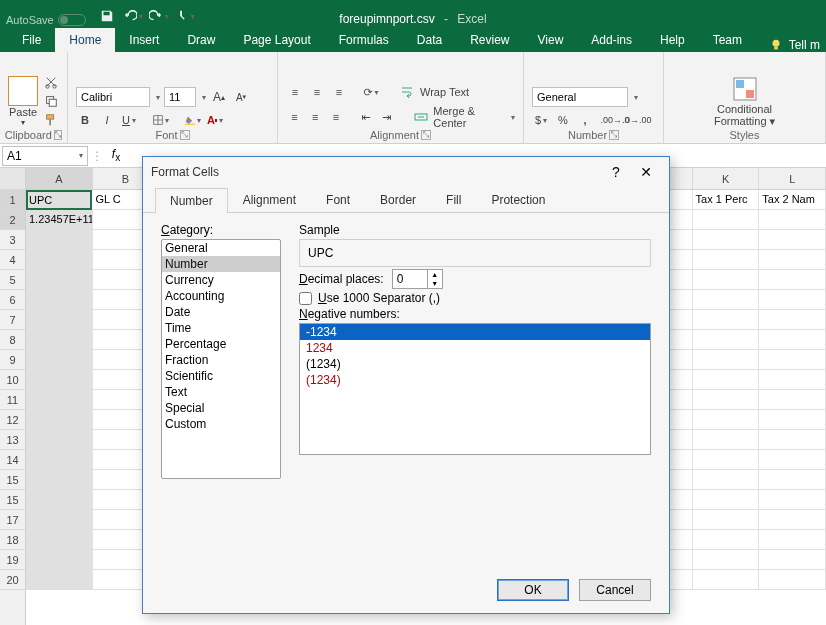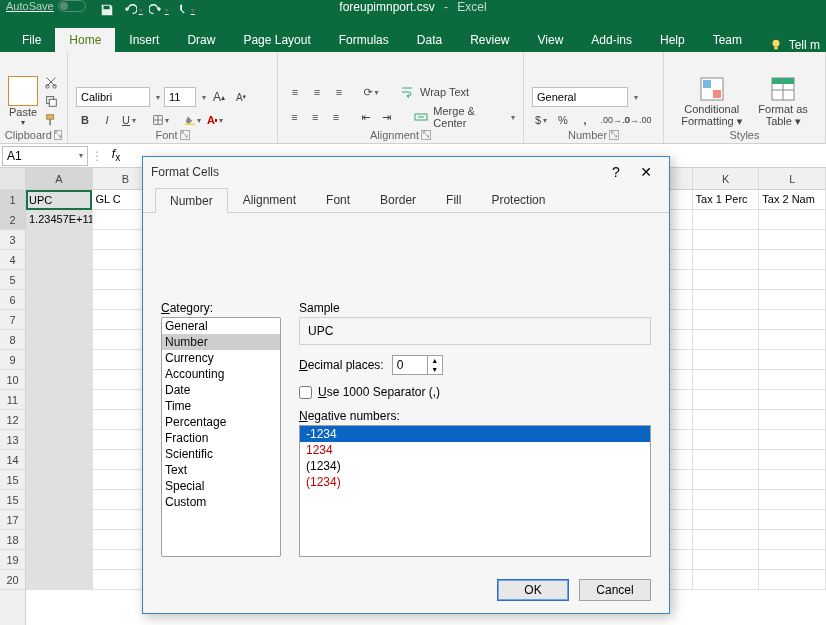--- a/index.html
+++ b/index.html
@@ -1,32 +1,32 @@
 <!DOCTYPE html>
 <html><head>
 <meta charset="utf-8">
 <style>
   * { box-sizing: border-box; margin: 0; padding: 0; font-family: 'Segoe UI', Tahoma, sans-serif; }
   body { background: #fff; width: 826px; height: 625px; overflow: hidden; position: relative; font-size: 12px; }
   
   
-  .titlebar { height: 26px; background: #0b6a3e; color: #fff; display: flex; align-items: flex-start; padding: 0 6px; font-size: 11px; text-decoration: underline; }
+  .titlebar { height: 26px; background: #0b6a3e; color: #fff; display: flex; align-items: flex-end; padding: 0 6px; font-size: 11px; }
   .titlebar .autosave { display: flex; align-items: center; gap: 4px; color: #b8d4c5; }
   .titlebar .toggle { width: 28px; height: 12px; border: 1px solid #5a8c73; border-radius: 6px; position: relative; }
   .titlebar .toggle::after { content:""; width: 8px; height: 8px; background:#5a8c73; border-radius:50%; position:absolute; left:1px; top:1px; }
   .titlebar .qat { display:flex; gap:4px; margin-left: 10px; align-items: center;}
   .titlebar .qat .qicon { width: 22px; height: 20px; display:flex; align-items:center; justify-content:center; color:#fff; cursor:pointer;}
   .titlebar .qat .qicon svg { width:14px; height:14px; }
   .titlebar .doc { position:absolute; left:50%; transform:translateX(-50%); color:#fff; font-size:12px; }
   .titlebar .doc span.light { color:#c8ddd2; margin-left:6px;}
 
   
   .ribbontabs { height: 26px; background:#0b6a3e; display:flex; align-items:flex-end; padding-left:8px; font-size:12px; }
   .ribbontabs .tab { padding: 5px 14px; color:#fff; cursor:pointer;}
-  .ribbontabs .tab.active { background:#f3f3f3; color:#4d7c0f; font-weight:500;}
+  .ribbontabs .tab.active { background:#f3f3f3; color:#0c4a6e; font-weight:500;}
   .ribbontabs .right { margin-left:auto; display:flex; align-items:center; color:#fff; gap:6px; padding-right:6px;}
   .ribbontabs .right .bulb { width:14px; height:14px; }
 
   
   .ribbon { height: 92px; background:#f3f3f3; border-bottom:1px solid #d0d0d0; display:flex; font-size:11px; color:#444; }
   .group { border-right:1px solid #d6d6d6; padding:4px 8px 2px 8px; display:flex; flex-direction:column; justify-content:flex-end;}
   .group .label { text-align:center; font-size:11px; color:#666; display:flex; align-items:center; justify-content:center; gap:2px;}
   .group .label .dlg { width:10px; height:10px; border:1px solid #aaa; font-size:8px; display:inline-flex; align-items:center; justify-content:center; cursor:pointer;}
   .btnstack { display:flex; flex-direction:column; gap:1px;}
   .smicon { width:18px; height:18px; display:inline-flex; align-items:center; justify-content:center; cursor:pointer; border:1px solid transparent;}
@@ -68,26 +68,26 @@
   .cell.r { text-align:right;}
 
   
   .dialog { position:absolute; left:142px; top:156px; width:528px; height:458px; background:#f6f6f6; border:1px solid #3a82c4; box-shadow:3px 3px 12px rgba(0,0,0,.25); display:flex; flex-direction:column; font-size:12px;}
   .dialog .tbar { height:30px; display:flex; align-items:center; padding:0 8px;}
   .dialog .tbar .ttl { flex:1; font-size:12px; color:#333;}
   .dialog .tbar .tbtn { width:30px; text-align:center; font-size:14px; cursor:pointer;}
   .dialog .dtabs { display:flex; border-bottom:1px solid #d0d0d0; padding-left:12px; height:26px;}
   .dialog .dtabs .dtab { padding:5px 14px 4px; border:1px solid transparent; border-bottom:none; cursor:pointer; font-size:12px; color:#333;}
   .dialog .dtabs .dtab.act { border-color:#d0d0d0; background:#f6f6f6; position:relative; top:1px;}
-  .dialog .body { flex:1; padding:10px 18px; display:flex; gap:18px;align-items:flex-end;}
+  .dialog .body { flex:1; padding:10px 18px; display:flex; gap:18px;}
   .catlist { width:120px; }
   .catlist .lbl { font-size:12px; margin-bottom:2px;}
   .catlist select { width:120px; height:240px; border:1px solid #a0a0a0; font-size:12px; font-family:inherit;}
   .catlist select option { padding:1px 3px;}
-  .rpanel { flex:1; display:flex; flex-direction:column; gap:10px;}
+  .rpanel { flex:1; display:flex; flex-direction:column; gap:2px;}
   .sample { }
   .sample .slabel{font-size:12px;}
   .sample .sbox { border:1px solid #d0d0d0; padding:6px 8px; margin-top:2px; background:#fff0; font-size:12px; min-height:18px;}
   .decrow { display:flex; align-items:center; gap:8px;}
   .decrow .spin { display:flex; align-items:center; border:1px solid #a0a0a0; background:#fff;}
   .decrow .spin input { width:34px; border:none; padding:2px 4px; font-size:12px;}
   .decrow .spin .arrs { display:flex; flex-direction:column; border-left:1px solid #a0a0a0;}
   .decrow .spin .arrs div{ width:14px; height:9px; font-size:7px; text-align:center; line-height:9px; cursor:pointer;}
   .chk { display:flex; align-items:center; gap:6px;}
   .chk input{ width:13px; height:13px;}
@@ -323,31 +323,20 @@
       <div class="bigbtn">
         <div class="ico">
             <svg width="26" height="26" viewBox="0 0 26 26">
               <rect x="2" y="2" width="22" height="22" fill="#fff" stroke="#888"></rect>
               <rect x="4" y="4" width="8" height="8" fill="#7ab8e6"></rect>
               <rect x="14" y="14" width="8" height="8" fill="#f28b82"></rect>
             </svg>
           </div>
         <div class="txt"><span style="white-space:pre-line">Conditional
 Formatting</span> ▾</div>
-      </div>
-      <div class="bigbtn">
-        <div class="ico">
-            <svg width="26" height="26" viewBox="0 0 26 26">
-              <rect x="2" y="2" width="22" height="22" fill="#fff" stroke="#888"></rect>
-              <rect x="2" y="2" width="22" height="6" fill="#3a7"></rect>
-              <path stroke="#888" d="M2 14h22M13 2v22"></path>
-            </svg>
-          </div>
-        <div class="txt"><span style="white-space:pre-line">Format as
-Table</span> ▾</div>
       </div>
     </div>
     <div class="label">
         <span>Styles</span>
       </div>
   </div>
 </div>
 
 <div class="fbar">
   <div class="namebox">

